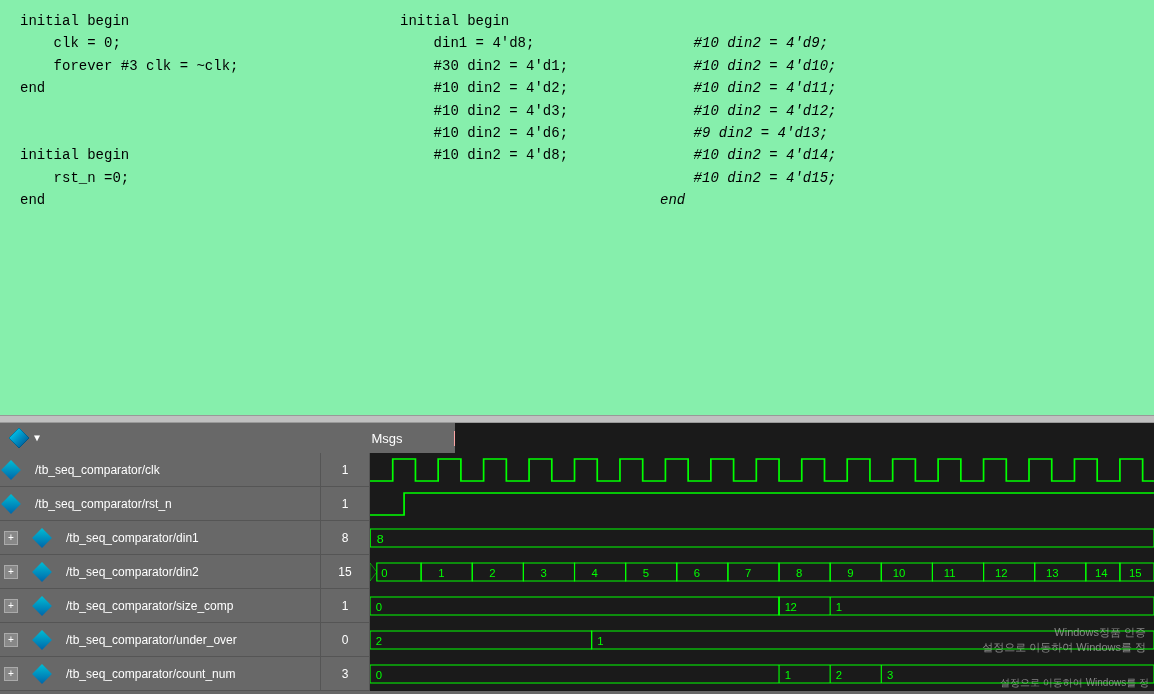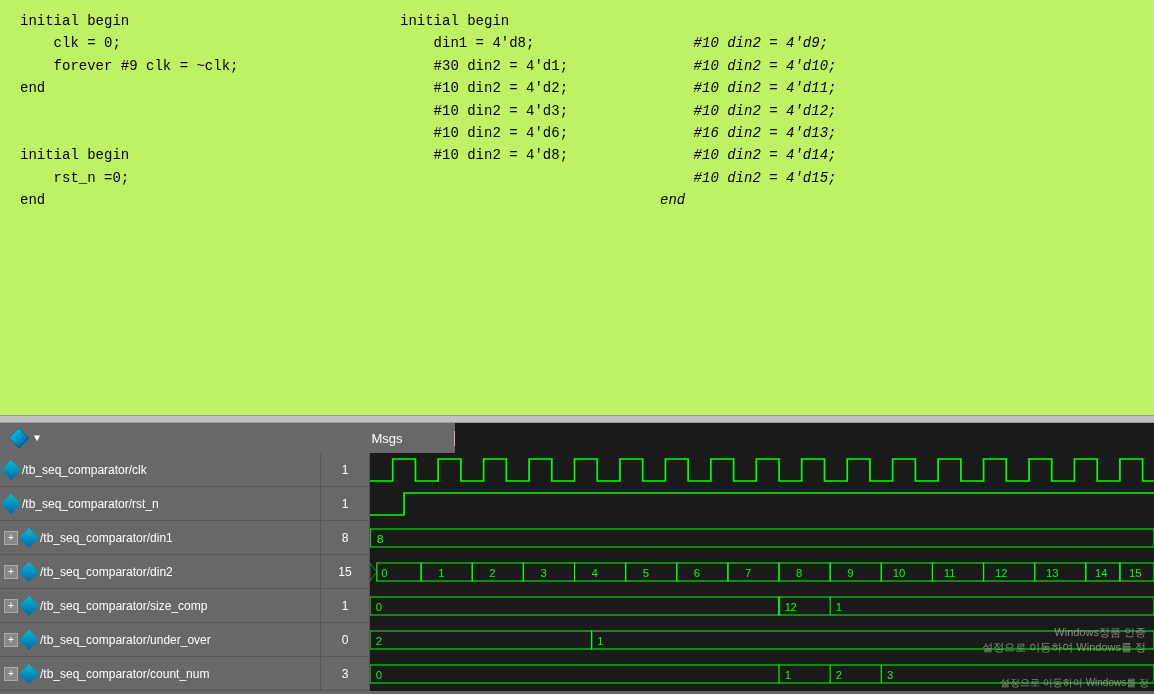--- a/index.html
+++ b/index.html
@@ -9,21 +9,21 @@
       background: #fff;
       font-family: 'Courier New', Courier, monospace;
       font-size: 14px;
       overflow: hidden;
     }
 
     
     #code-area {
       width: 1154px;
       height: 415px;
-      background: #bef264;
+      background: #86efac;
       display: flex;
       padding: 10px 20px;
       gap: 0;
     }
 
     .code-column {
       display: flex;
       flex-direction: column;
       white-space: pre;
       line-height: 1.6;
@@ -111,21 +111,21 @@
     }
 
     .signal-label-area {
       width: 320px;
       display: flex;
       align-items: center;
       padding-left: 4px;
       color: #fff;
       font-family: Arial, sans-serif;
       font-size: 12px;
-      gap: 4px;
+      gap: 17px;
     }
 
     .signal-icon {
       width: 14px;
       height: 14px;
       background: linear-gradient(135deg, #00bcd4, #0066aa);
       transform: rotate(45deg);
       flex-shrink: 0;
     }
 
@@ -192,21 +192,21 @@
       background: #1a1a1a;
     }
   </style>
 </head>
 <body>
 
 <div id="code-area">
   <div class="code-column code-col-1">
     <span class="code-line">initial begin</span>
     <span class="code-line">    clk = 0;</span>
-    <span class="code-line">    forever #9 clk = ~clk;</span>
+    <span class="code-line">    forever #3 clk = ~clk;</span>
     <span class="code-line">end</span>
     <span class="code-line">&nbsp;</span>
     <span class="code-line">&nbsp;</span>
     <span class="code-line">initial begin</span>
     <span class="code-line">    rst_n =0;</span>
     <span class="code-line">end</span>
   </div>
   <div class="code-column code-col-2">
     <span class="code-line">initial begin</span>
     <span class="code-line">    din1 = 4'd8;</span>
@@ -215,21 +215,21 @@
     <span class="code-line">    #10 din2 = 4'd3;</span>
     <span class="code-line">    #10 din2 = 4'd6;</span>
     <span class="code-line">    #10 din2 = 4'd8;</span>
   </div>
   <div class="code-column code-col-3">
     <span class="code-line">&nbsp;</span>
     <span class="code-line">    #10 din2 = 4'd9;</span>
     <span class="code-line">    #10 din2 = 4'd10;</span>
     <span class="code-line">    #10 din2 = 4'd11;</span>
     <span class="code-line">    #10 din2 = 4'd12;</span>
-    <span class="code-line">    #16 din2 = 4'd13;</span>
+    <span class="code-line">    #9 din2 = 4'd13;</span>
     <span class="code-line">    #10 din2 = 4'd14;</span>
     <span class="code-line">    #10 din2 = 4'd15;</span>
     <span class="code-line">end</span>
   </div>
 </div>
 
 <div id="divider-area"></div>
 
 <div id="waveform-panel">
 

